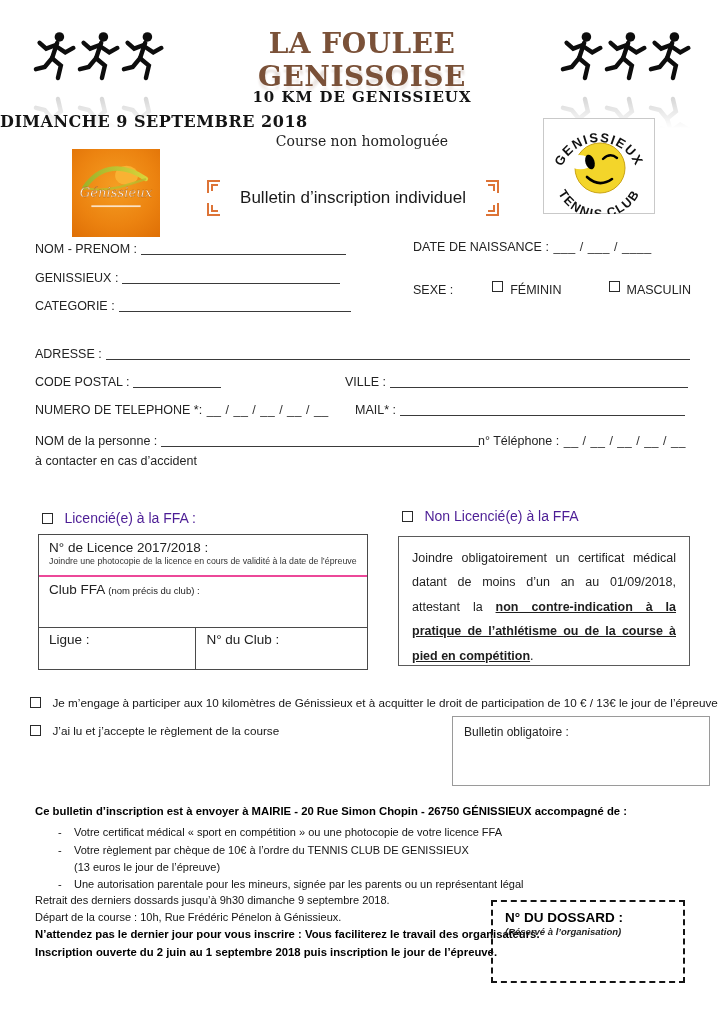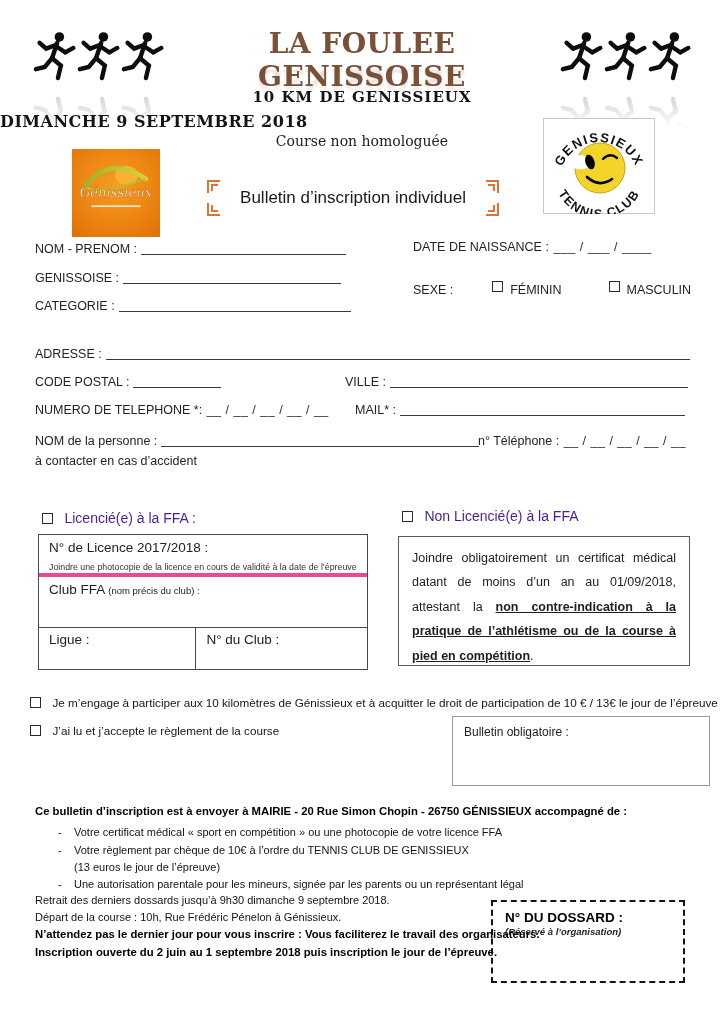--- a/index.html
+++ b/index.html
@@ -60,23 +60,23 @@
 
   
   .lbl { font-size:12.5px; color:#232323; }
   .fill { display:inline-block; border-bottom:1px solid #3a3a3a; height:13px; vertical-align:-2px; margin-left:4px; }
   .blanks { font-size:12.5px; color:#333; letter-spacing:0.5px; }
   .cb { display:inline-block; width:11px; height:11px; border:1.5px solid #2a2a2a; background:#fff; vertical-align:-1px; margin-right:7px; }
   .cb.raised { vertical-align:2px; }
 
   .sec-head { font-size:14px; color:#4c1d95; }
   .box { position:absolute; border:1px solid #4a4a4a; background:#fff; }
-  .lic-row1 { padding:5px 10px 12px 10px; border-bottom:4px solid #ec4899; height:42px; }
+  .lic-row1 { padding:5px 10px 12px 10px; border-bottom:2px solid #ec4899; height:42px; }
   .lic-row1 .t { font-size:13.5px; color:#222; }
-  .lic-row1 .n { font-size:8.8px; color:#333; margin-top:7px; }
+  .lic-row1 .n { font-size:8.8px; color:#333; margin-top:1px; }
   .lic-row2 { padding:5px 10px; border-bottom:1px solid #4a4a4a; height:51px; font-size:13.5px; color:#222; }
   .lic-row2 .small { font-size:9.5px; }
   .lic-row3 { display:flex; height:41px; }
   .lic-row3 .cell { padding:4px 10px; font-size:13.5px; color:#222; }
   .lic-row3 .c1 { width:48%; border-right:1px solid #4a4a4a; }
   .lic-row3 .c2 { flex:1; }
 
   .cert-box { padding:9px 13px; font-size:12.5px; line-height:1.95; text-align:justify; color:#1e1e1e; white-space:normal; }
   .cert-strong { font-weight:bold; text-decoration:underline; }
 
@@ -206,21 +206,21 @@
 
   <div>
     <div class="abs" style="left:35px; top:239px;">
       <span class="lbl">NOM - PRENOM :</span><span class="fill" style="width:205px;"></span>
     </div>
     <div class="abs" style="left:413px; top:237px;">
       <span class="lbl">DATE DE NAISSANCE :</span>
       <span class="blanks">___ / ___ / ____</span>
     </div>
     <div class="abs" style="left:35px; top:268px;">
-      <span class="lbl">GENISSOISE :</span><span class="fill" style="width:218px;"></span>
+      <span class="lbl">GENISSIEUX :</span><span class="fill" style="width:218px;"></span>
     </div>
     <div class="abs" style="left:413px; top:280px;">
       <span class="lbl">SEXE :</span>
       <span style="display:inline-block; width:30px;"></span>
       <span class="cb raised"></span><span class="lbl">FÉMININ</span>
       <span style="display:inline-block; width:38px;"></span>
       <span class="cb raised"></span><span class="lbl">MASCULIN</span>
     </div>
     <div class="abs" style="left:35px; top:296px;">
       <span class="lbl">CATEGORIE :</span><span class="fill" style="width:232px;"></span>

